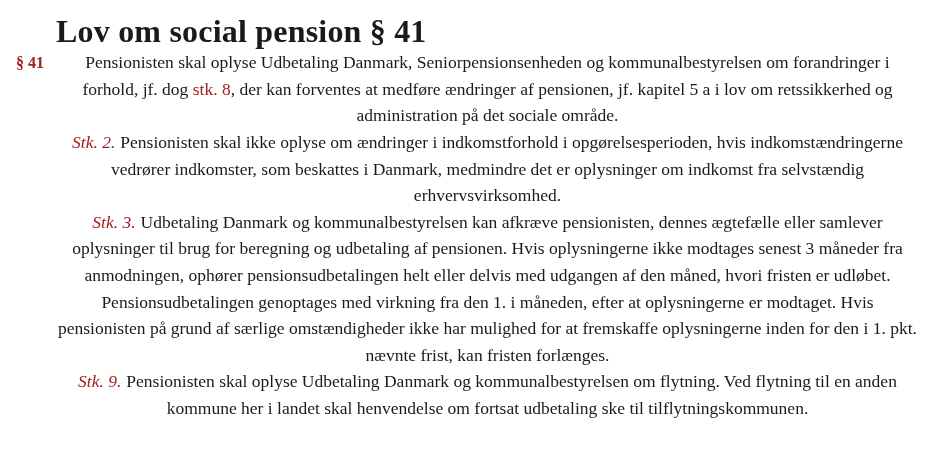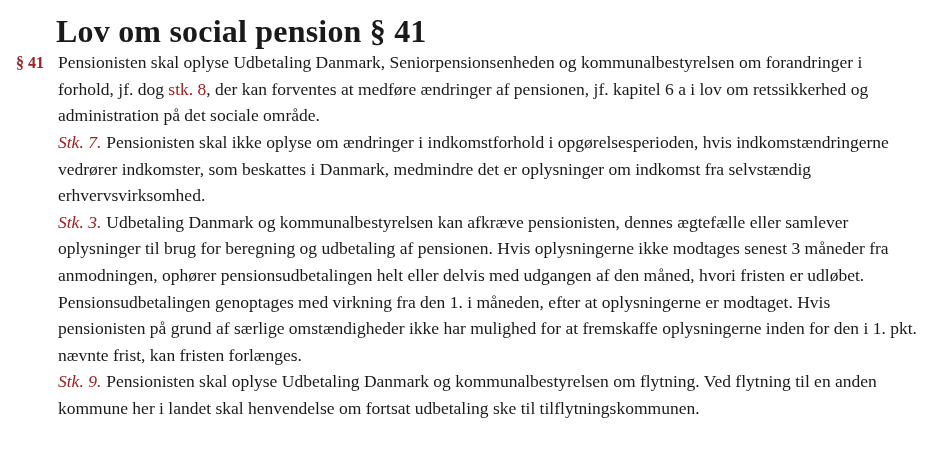--- a/index.html
+++ b/index.html
@@ -33,21 +33,21 @@
     letter-spacing: 0.2px;
   }
   .body-block {
     padding: 0 28px 0 16px;
   }
   p.para {
     font-size: 17.5px;
     line-height: 1.52;
     margin: 0;
     color: #1a1a1a;
-    text-align: left;
+    text-align: center;
   }
   
   .first-para {
     position: relative;
     margin-top: 26px;
     padding-left: 42px;
   }
   .section-marker {
     position: absolute;
     left: 0;
@@ -77,25 +77,25 @@
 </head>
 <body>
 
 <div class="page">
 
   <h1 class="title">Lov om social pension § 41</h1>
 
   <div class="body-block">
 
     <p class="para first-para">
-      <span class="section-marker">§ 41</span><span>Pensionisten skal oplyse Udbetaling Danmark, Seniorpensionsenheden og kommunalbestyrelsen om forandringer i forhold, jf. dog </span><a class="link" href="#">stk. 8</a><span>, der kan forventes at medføre ændringer af pensionen, jf. kapitel 6 a i lov om retssikkerhed og administration på det sociale område.</span>
+      <span class="section-marker">§ 41</span><span>Pensionisten skal oplyse Udbetaling Danmark, Seniorpensionsenheden og kommunalbestyrelsen om forandringer i forhold, jf. dog </span><a class="link" href="#">stk. 8</a><span>, der kan forventes at medføre ændringer af pensionen, jf. kapitel 5 a i lov om retssikkerhed og administration på det sociale område.</span>
     </p>
 
     <p class="para stk-para">
-      <span class="stk-label">Stk. 7.</span><span>Pensionisten skal ikke oplyse om ændringer i indkomstforhold i opgørelsesperioden, hvis indkomstændringerne vedrører indkomster, som beskattes i Danmark, medmindre det er oplysninger om indkomst fra selvstændig erhvervsvirksomhed.</span>
+      <span class="stk-label">Stk. 2.</span><span>Pensionisten skal ikke oplyse om ændringer i indkomstforhold i opgørelsesperioden, hvis indkomstændringerne vedrører indkomster, som beskattes i Danmark, medmindre det er oplysninger om indkomst fra selvstændig erhvervsvirksomhed.</span>
     </p>
 
     <p class="para stk-para">
       <span class="stk-label">Stk. 3.</span><span>Udbetaling Danmark og kommunalbestyrelsen kan afkræve pensionisten, dennes ægtefælle eller samlever oplysninger til brug for beregning og udbetaling af pensionen. Hvis oplysningerne ikke modtages senest 3 måneder fra anmodningen, ophører pensionsudbetalingen helt eller delvis med udgangen af den måned, hvori fristen er udløbet. Pensionsudbetalingen genoptages med virkning fra den 1. i måneden, efter at oplysningerne er modtaget. Hvis pensionisten på grund af særlige omstændigheder ikke har mulighed for at fremskaffe oplysningerne inden for den i 1. pkt. nævnte frist, kan fristen forlænges.</span>
     </p>
 
     <p class="para stk-para">
       <span class="stk-label">Stk. 9.</span><span>Pensionisten skal oplyse Udbetaling Danmark og kommunalbestyrelsen om flytning. Ved flytning til en anden kommune her i landet skal henvendelse om fortsat udbetaling ske til tilflytningskommunen.</span>
     </p>
 

